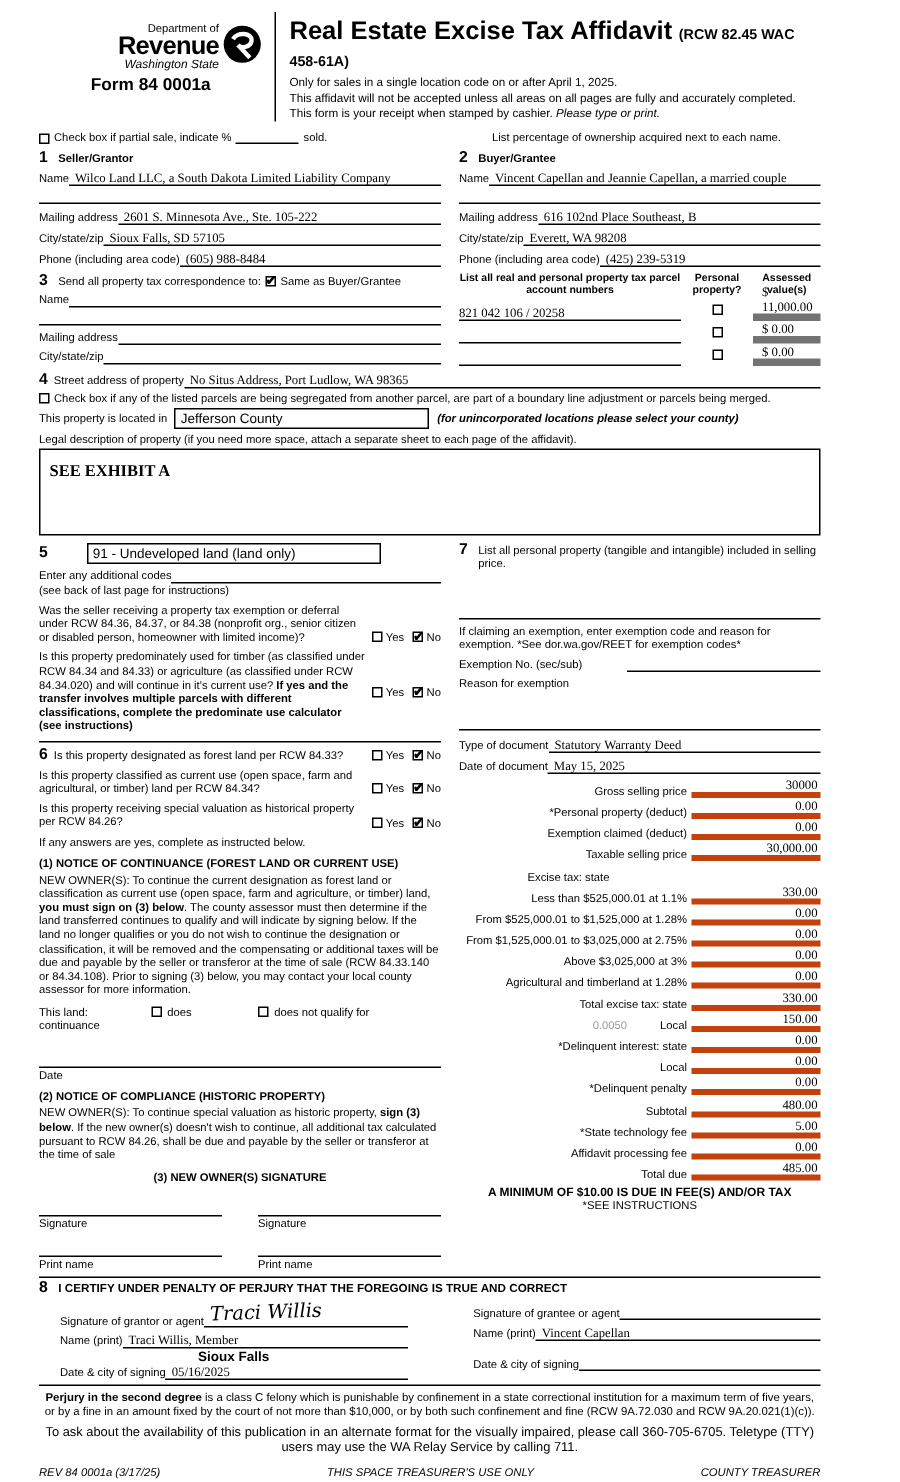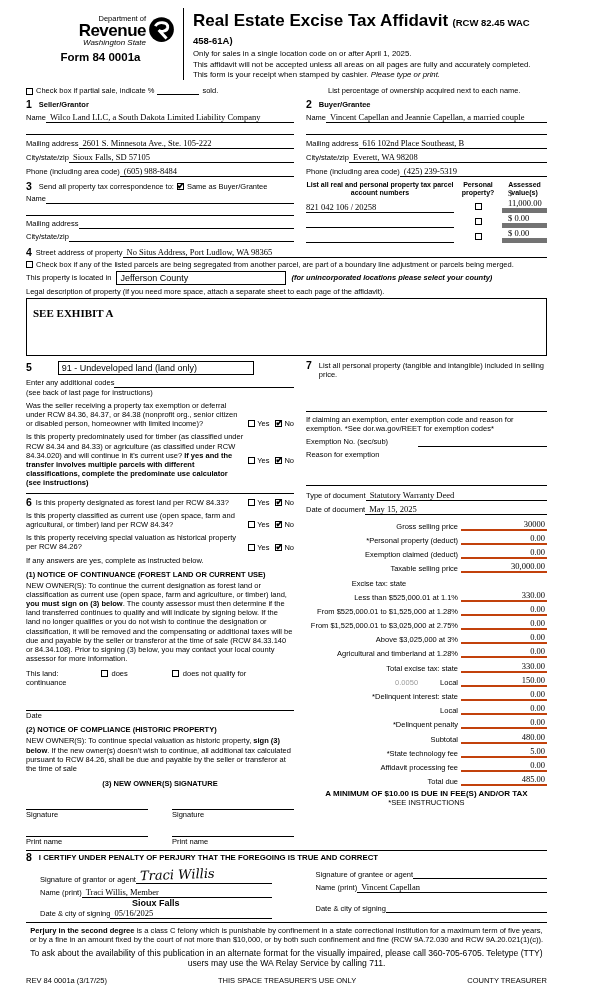--- a/index.html
+++ b/index.html
@@ -70,38 +70,38 @@
   
   .landuse { border:1px solid #000; width:196px; font-size:9px; padding:1px 3px; }
   .q { display:flex; align-items:flex-end; margin-top:4px; }
   .q .qt { flex:1; font-size:7.5px; line-height:9.2px; }
   .para { font-size:7.5px; line-height:9.2px; margin-top:2px; }
   .ntitle { font-size:7.5px; font-weight:bold; margin-top:5px; }
 
   
   .taxrow { display:flex; align-items:flex-end; height:14.2px; }
   .tl { flex:1; text-align:right; font-size:7.5px; padding-right:3px; white-space:nowrap; }
-  .tv { width:86px; flex:none; border-bottom:2px solid #c2410c; text-align:right; font-family:"Liberation Serif",serif; font-size:8.5px; padding-right:2px; }
+  .tv { width:86px; flex:none; border-bottom:4px solid #c2410c; text-align:right; font-family:"Liberation Serif",serif; font-size:8.5px; padding-right:2px; }
   .gray { color:#9b9b9b; font-size:7.5px; margin-right:22px; }
   .excise-h { justify-content:center; padding-right:95px; font-size:7.5px; }
 
   
   .sig2col { display:flex; gap:24px; margin-top:10px; }
   .sigslot { flex:1; }
   .sigline { border-bottom:1px solid #000; height:12px; }
   .script { font-family:"DejaVu Serif",serif; font-style:italic; font-size:13px; transform:rotate(-2deg); display:inline-block; }
 
   .sec8 { border-top:1.5px solid #000; margin-top:4px; padding-top:2px; }
   .s8cols { display:flex; gap:30px; }
   .s8col { flex:1; padding-left:14px; }
   .stamp-city { font-weight:bold; font-size:9px; text-align:center; height:10px; }
 
   .perjury { text-align:center; font-size:7.6px; line-height:9.2px; margin-top:3px; border-top:1.5px solid #000; padding-top:3px; }
   .altfmt { text-align:center; font-size:8.6px; line-height:10px; margin-top:3px; }
-  .footrow { display:flex; justify-content:space-between; align-items:flex-start; margin-top:8px; font-size:7.5px; }
+  .footrow { display:flex; justify-content:space-between; align-items:flex-start; margin-top:8px; font-size:7.5px;font-style:italic; }
   .tstamp { font-family:"DejaVu Sans Mono",monospace; font-size:13.5px; letter-spacing:1px; margin:8px 0 0 24px; }
 </style>
 </head>
 <body>
 
 <div class="page">
 
   <div class="header">
     <div class="logoblk">
       <div class="logorow">

